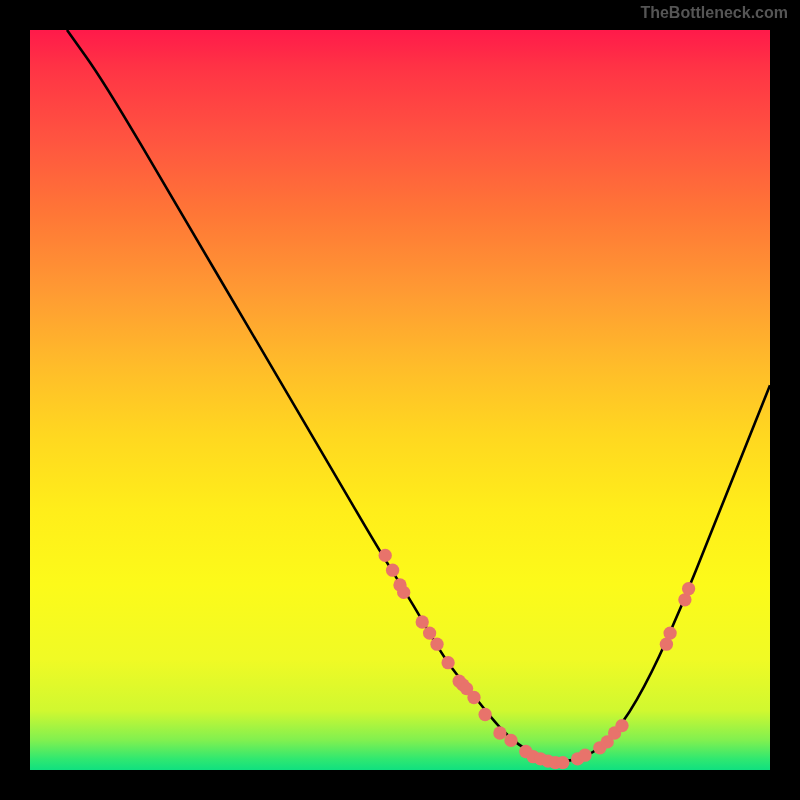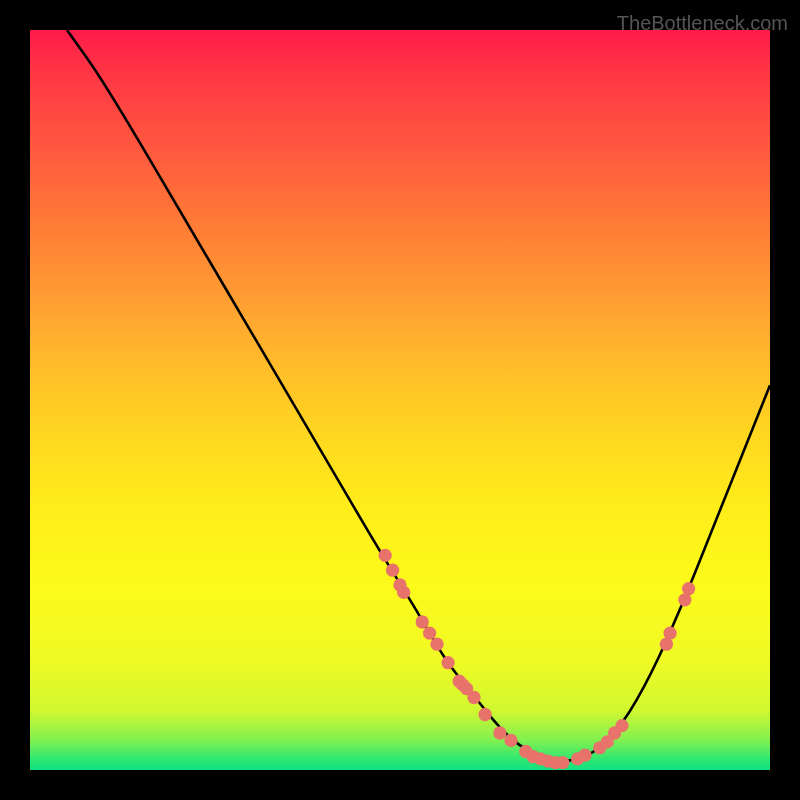--- a/index.html
+++ b/index.html
@@ -6,25 +6,25 @@
     margin: 0;
     padding: 0;
     background: #000;
     width: 800px;
     height: 800px;
     position: relative;
     font-family: Arial, sans-serif;
   }
   .attribution {
     position: absolute;
-    top: 12px;
+    top: 4px;
     right: 12px;
     color: #555;
-    font-size: 20px;
-    font-weight: normal;
+    font-size: 16px;
+    font-weight: bold;
     z-index: 10;
   }
   .plot-area {
     position: absolute;
     left: 30px;
     top: 30px;
     width: 740px;
     height: 740px;
   }
   .gradient-bg {

